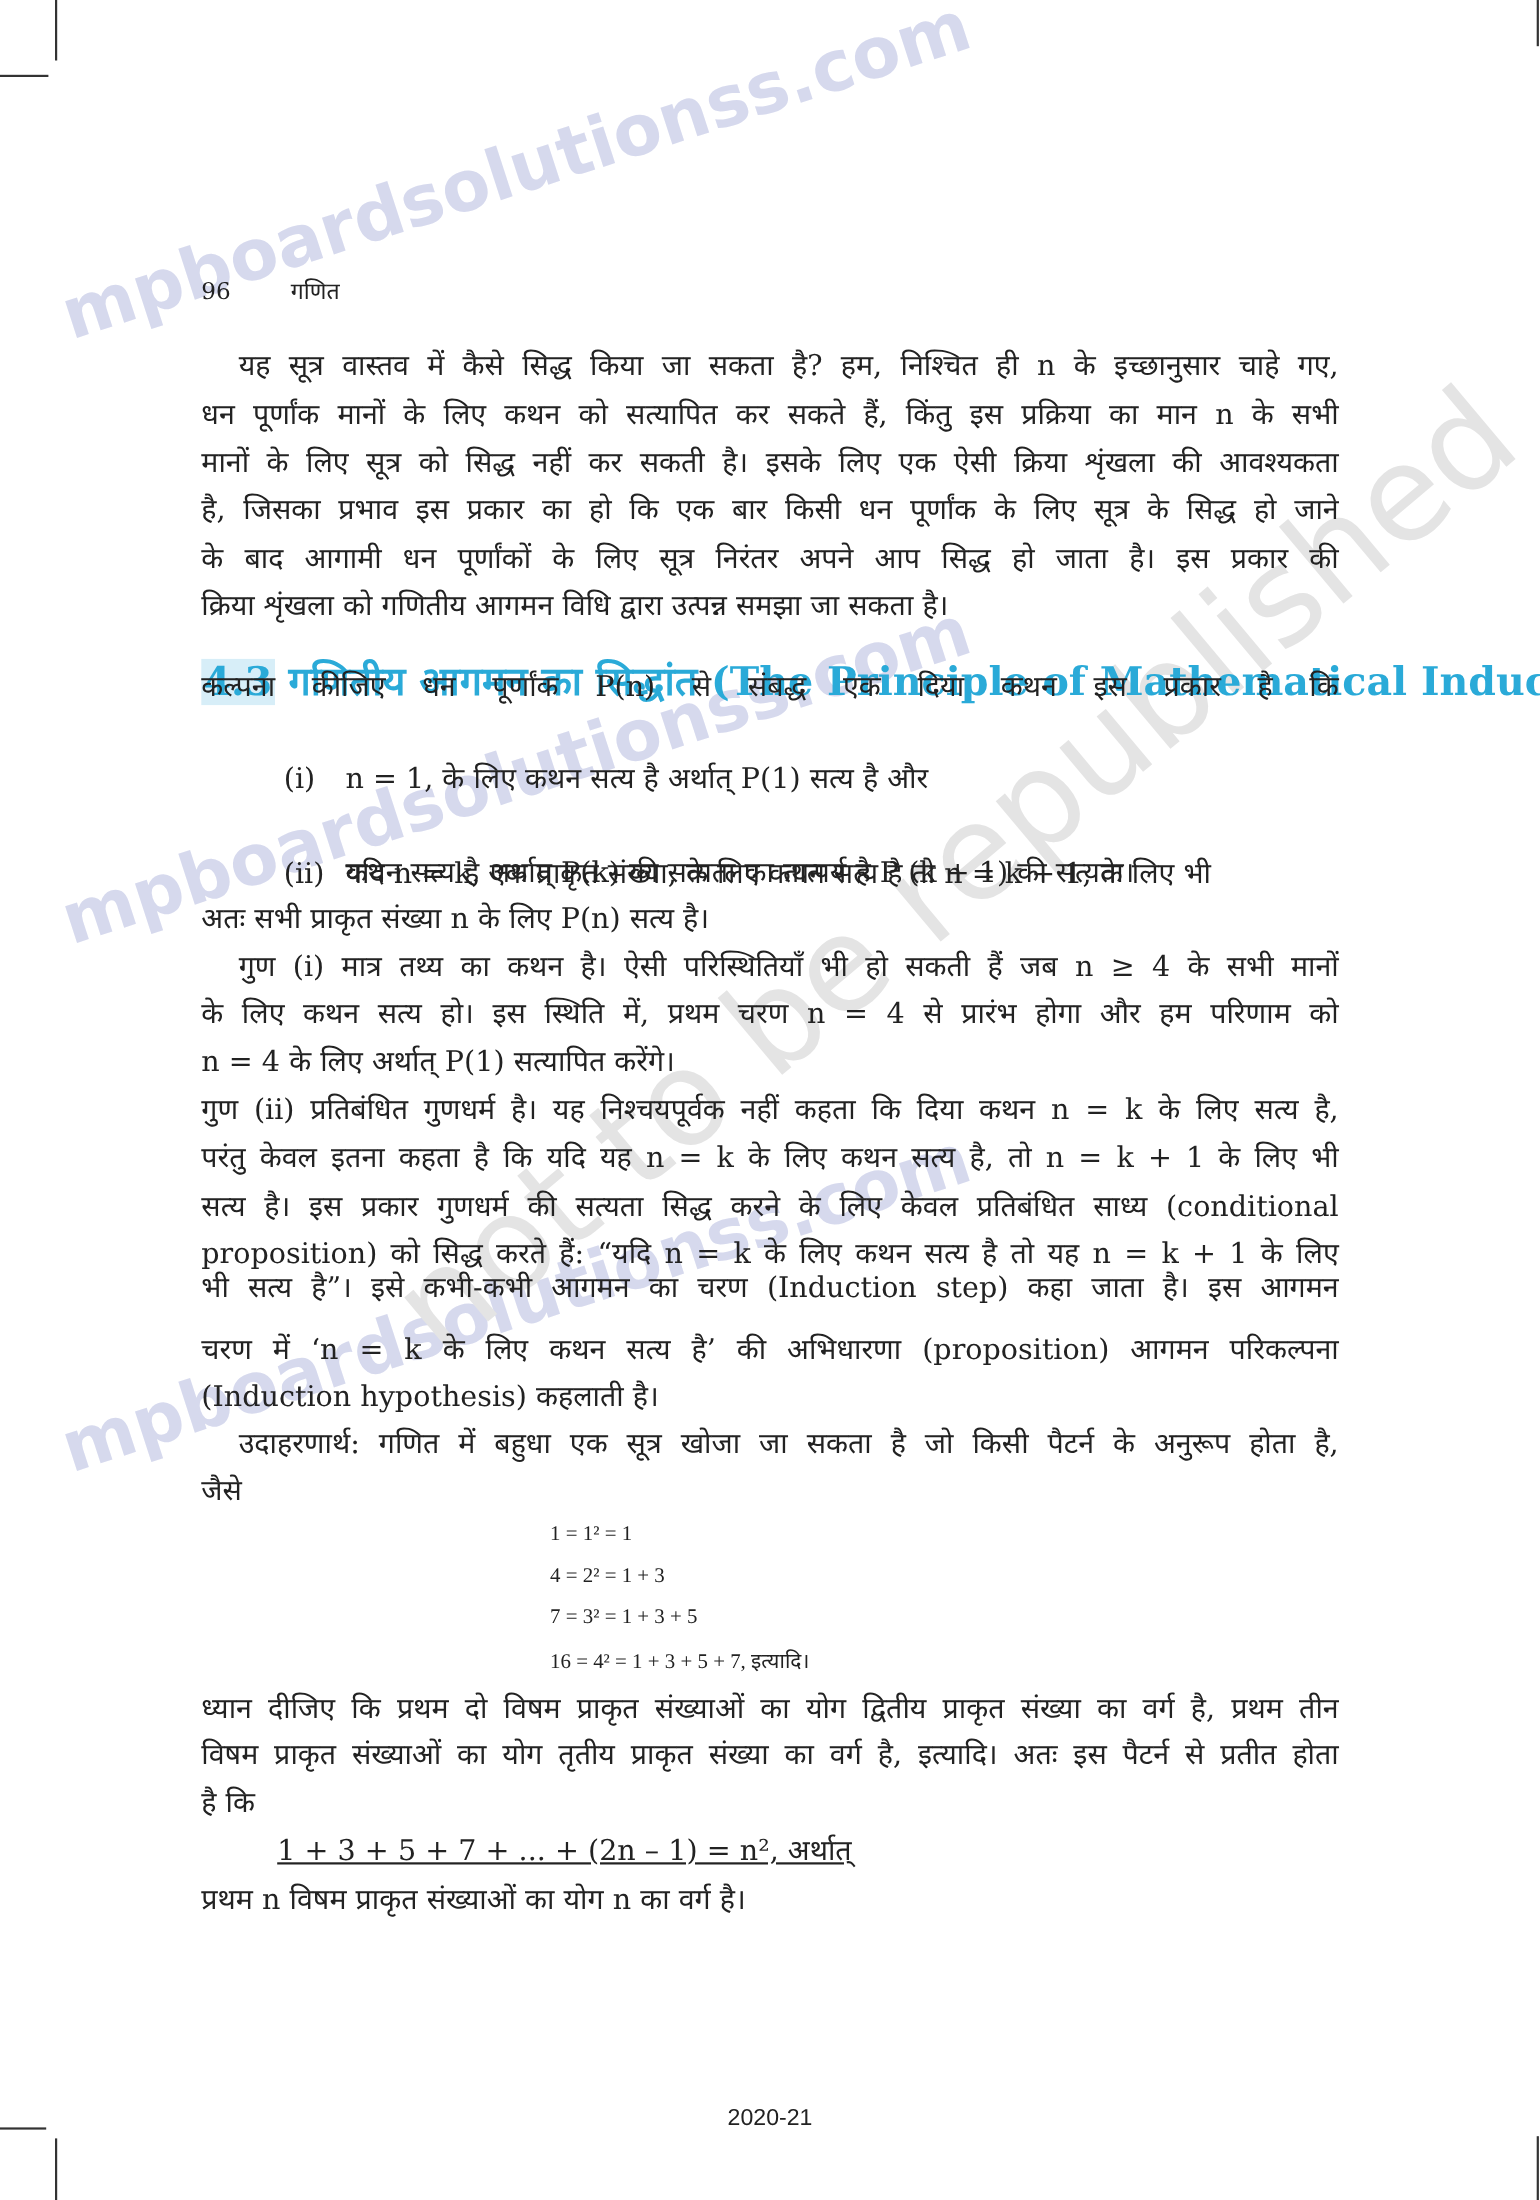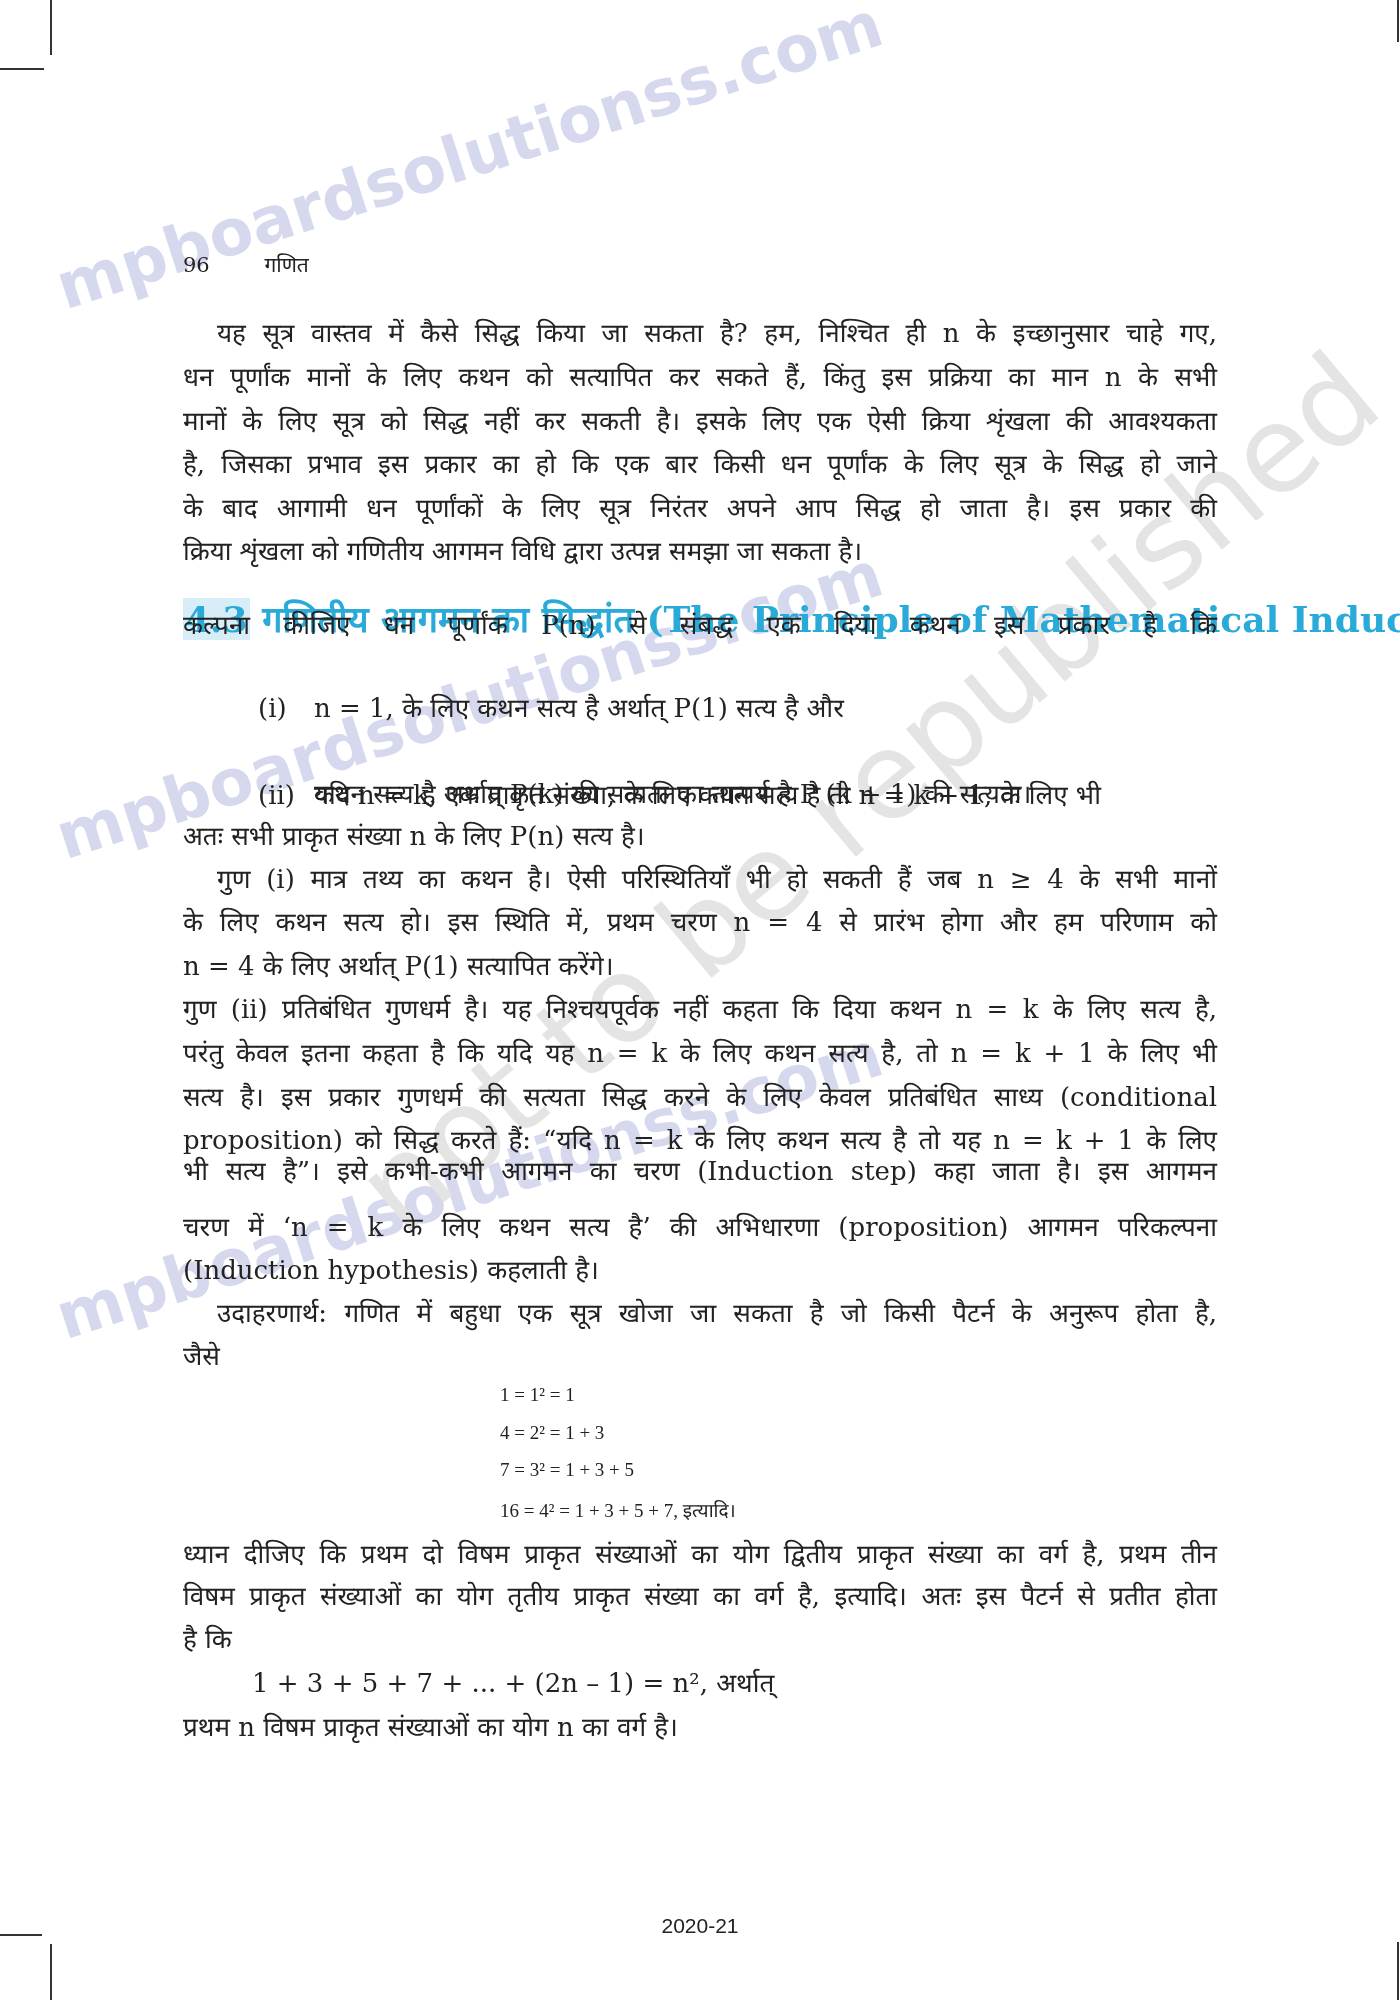--- a/index.html
+++ b/index.html
@@ -81,16 +81,16 @@
 
 <div class="math" style="top:1378px;">1 = 1² = 1</div>
 <div class="math" style="top:1416px;">4 = 2² = 1 + 3</div>
 <div class="math" style="top:1453px;">7 = 3² = 1 + 3 + 5</div>
 <div class="math" style="top:1494px;">16 = 4² = 1 + 3 + 5 + 7, इत्यादि।</div>
 
 <div class="line just" style="top:1537px;">ध्यान दीजिए कि प्रथम दो विषम प्राकृत संख्याओं का योग द्वितीय प्राकृत संख्या का वर्ग है, प्रथम तीन</div>
 <div class="line just" style="top:1579px;">विषम प्राकृत संख्याओं का योग तृतीय प्राकृत संख्या का वर्ग है, इत्यादि। अतः इस पैटर्न से प्रतीत होता</div>
 <div class="line" style="top:1622px;">है कि</div>
 
-<div class="line" style="top:1666px;left:252px;width:900px;">1 + 3 + 5 + 7 + ... + (2n – 1) = n², अर्थात्</div>
+<div class="line" style="top:1666px;left:252px;width:900px;text-decoration:underline;">1 + 3 + 5 + 7 + ... + (2n – 1) = n², अर्थात्</div>
 <div class="line" style="top:1710px;">प्रथम n विषम प्राकृत संख्याओं का योग n का वर्ग है।</div>
 
 <div class="footer">2020-21</div>
 
 </body></html>

